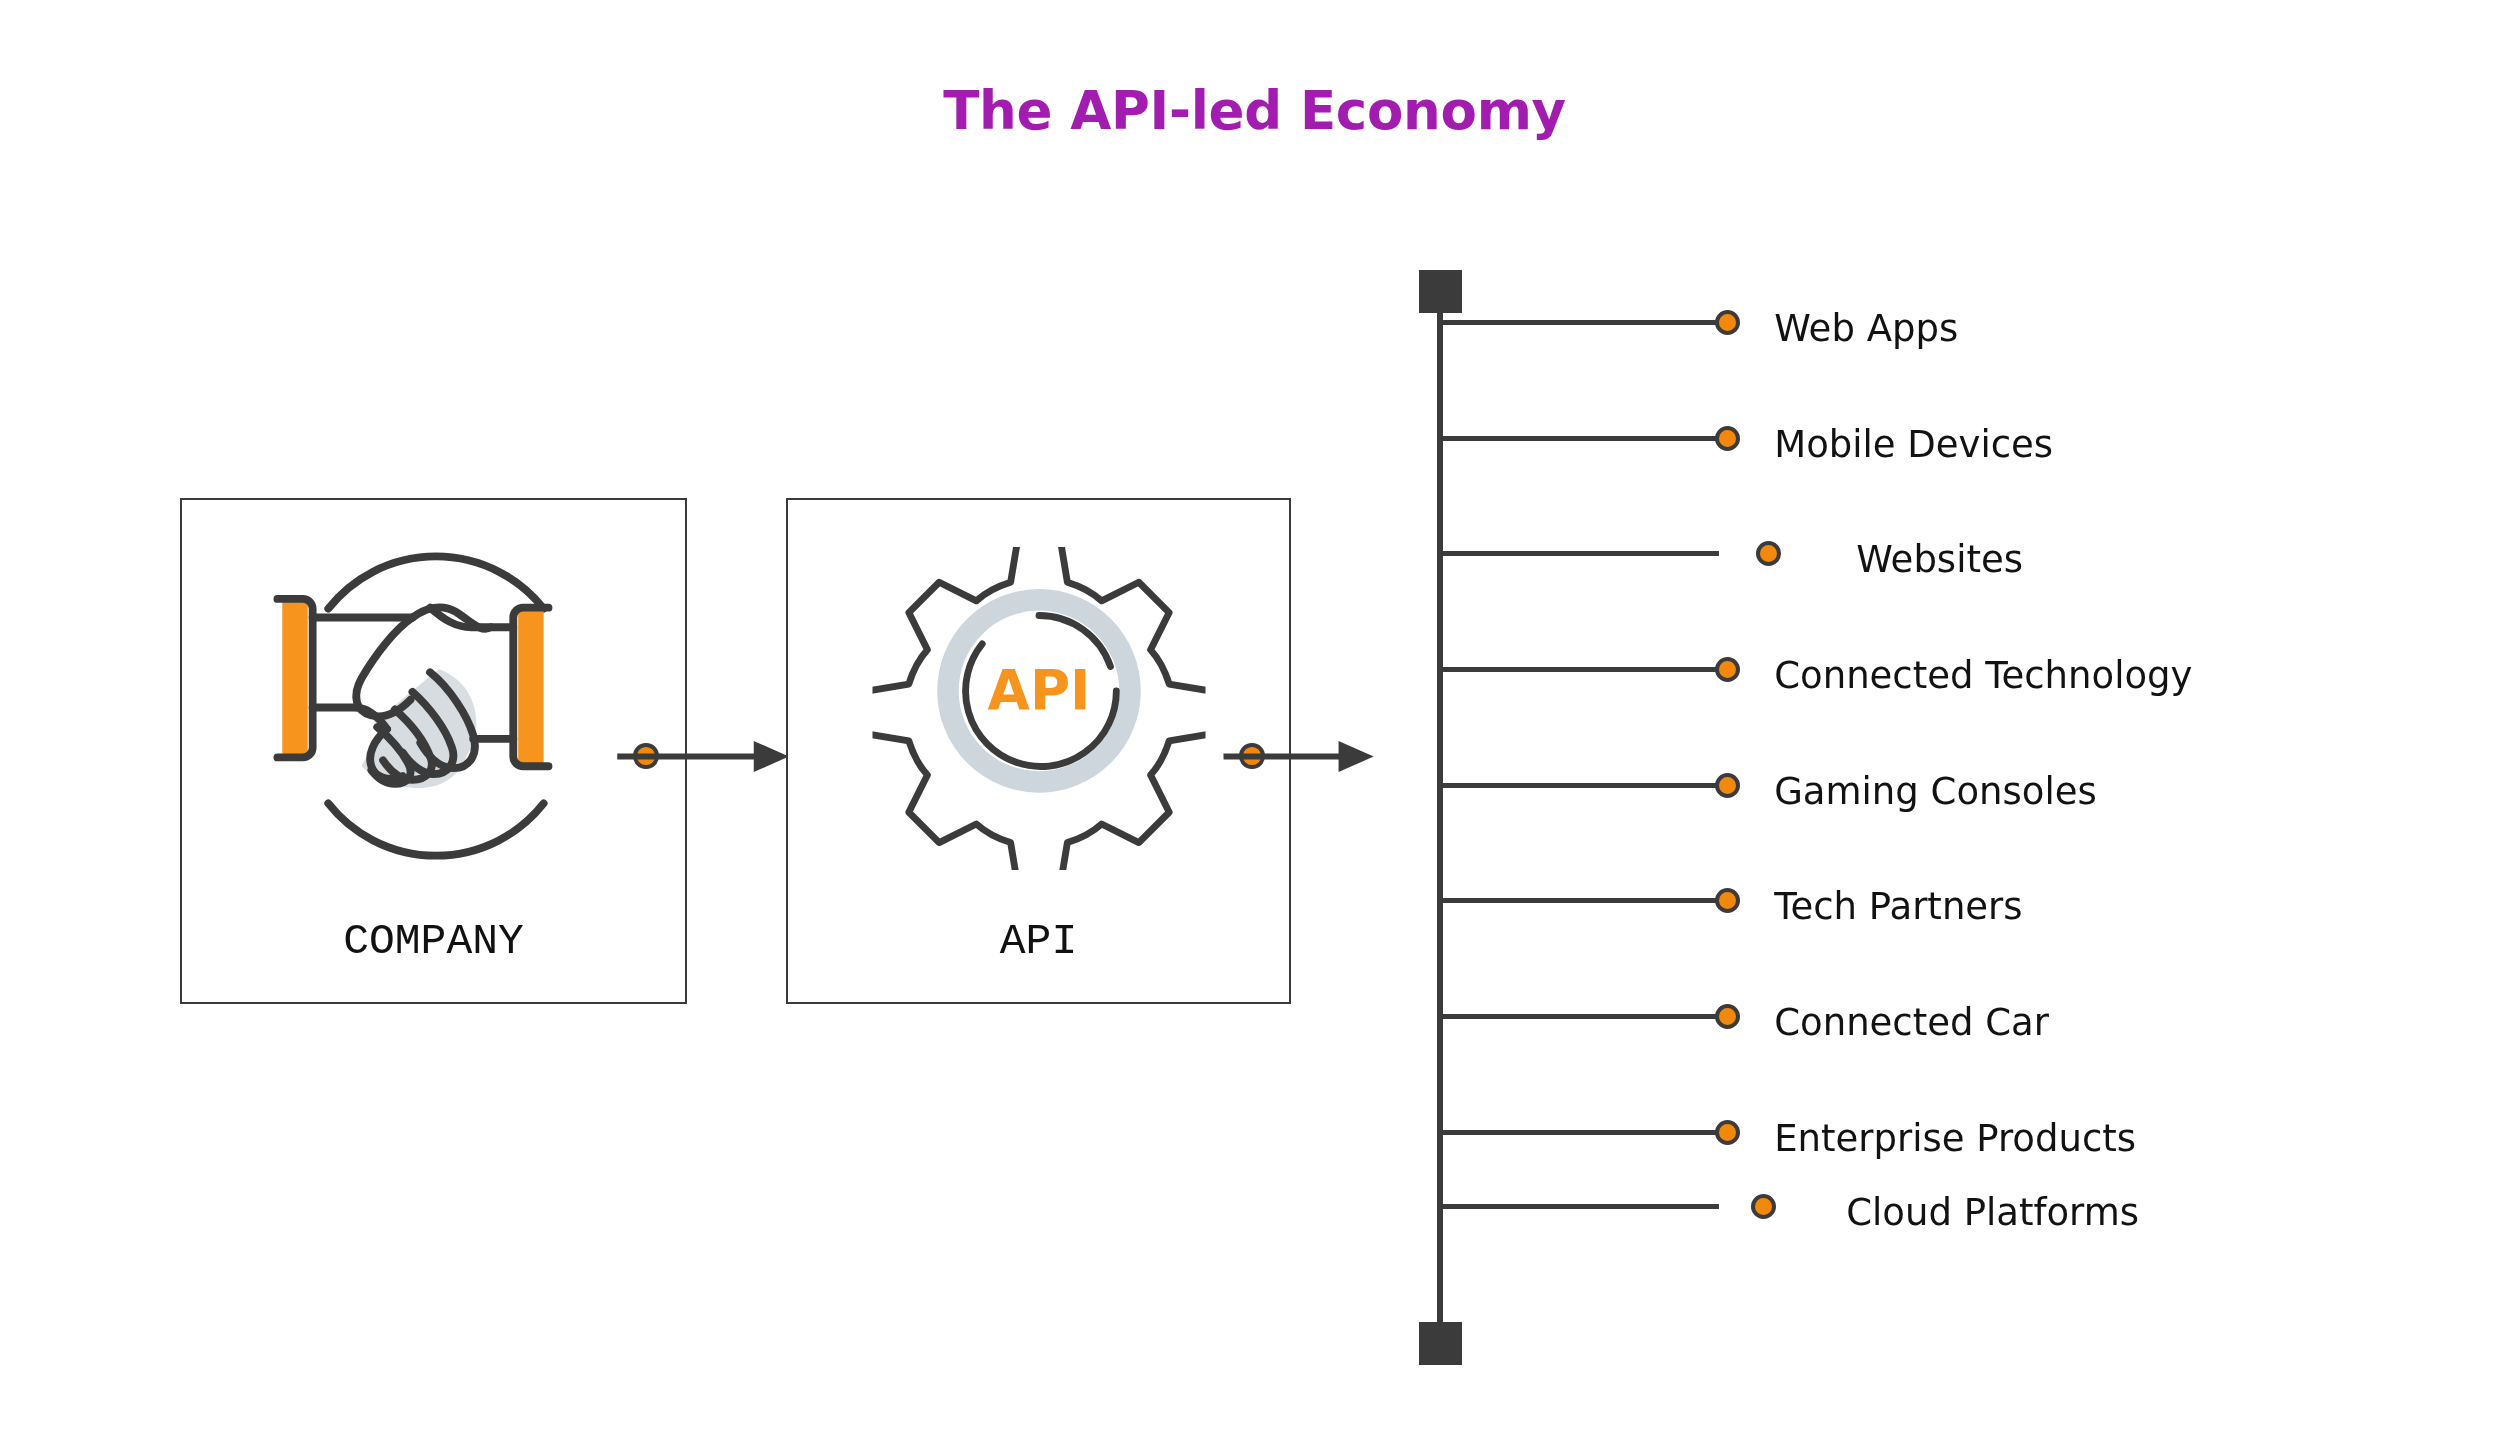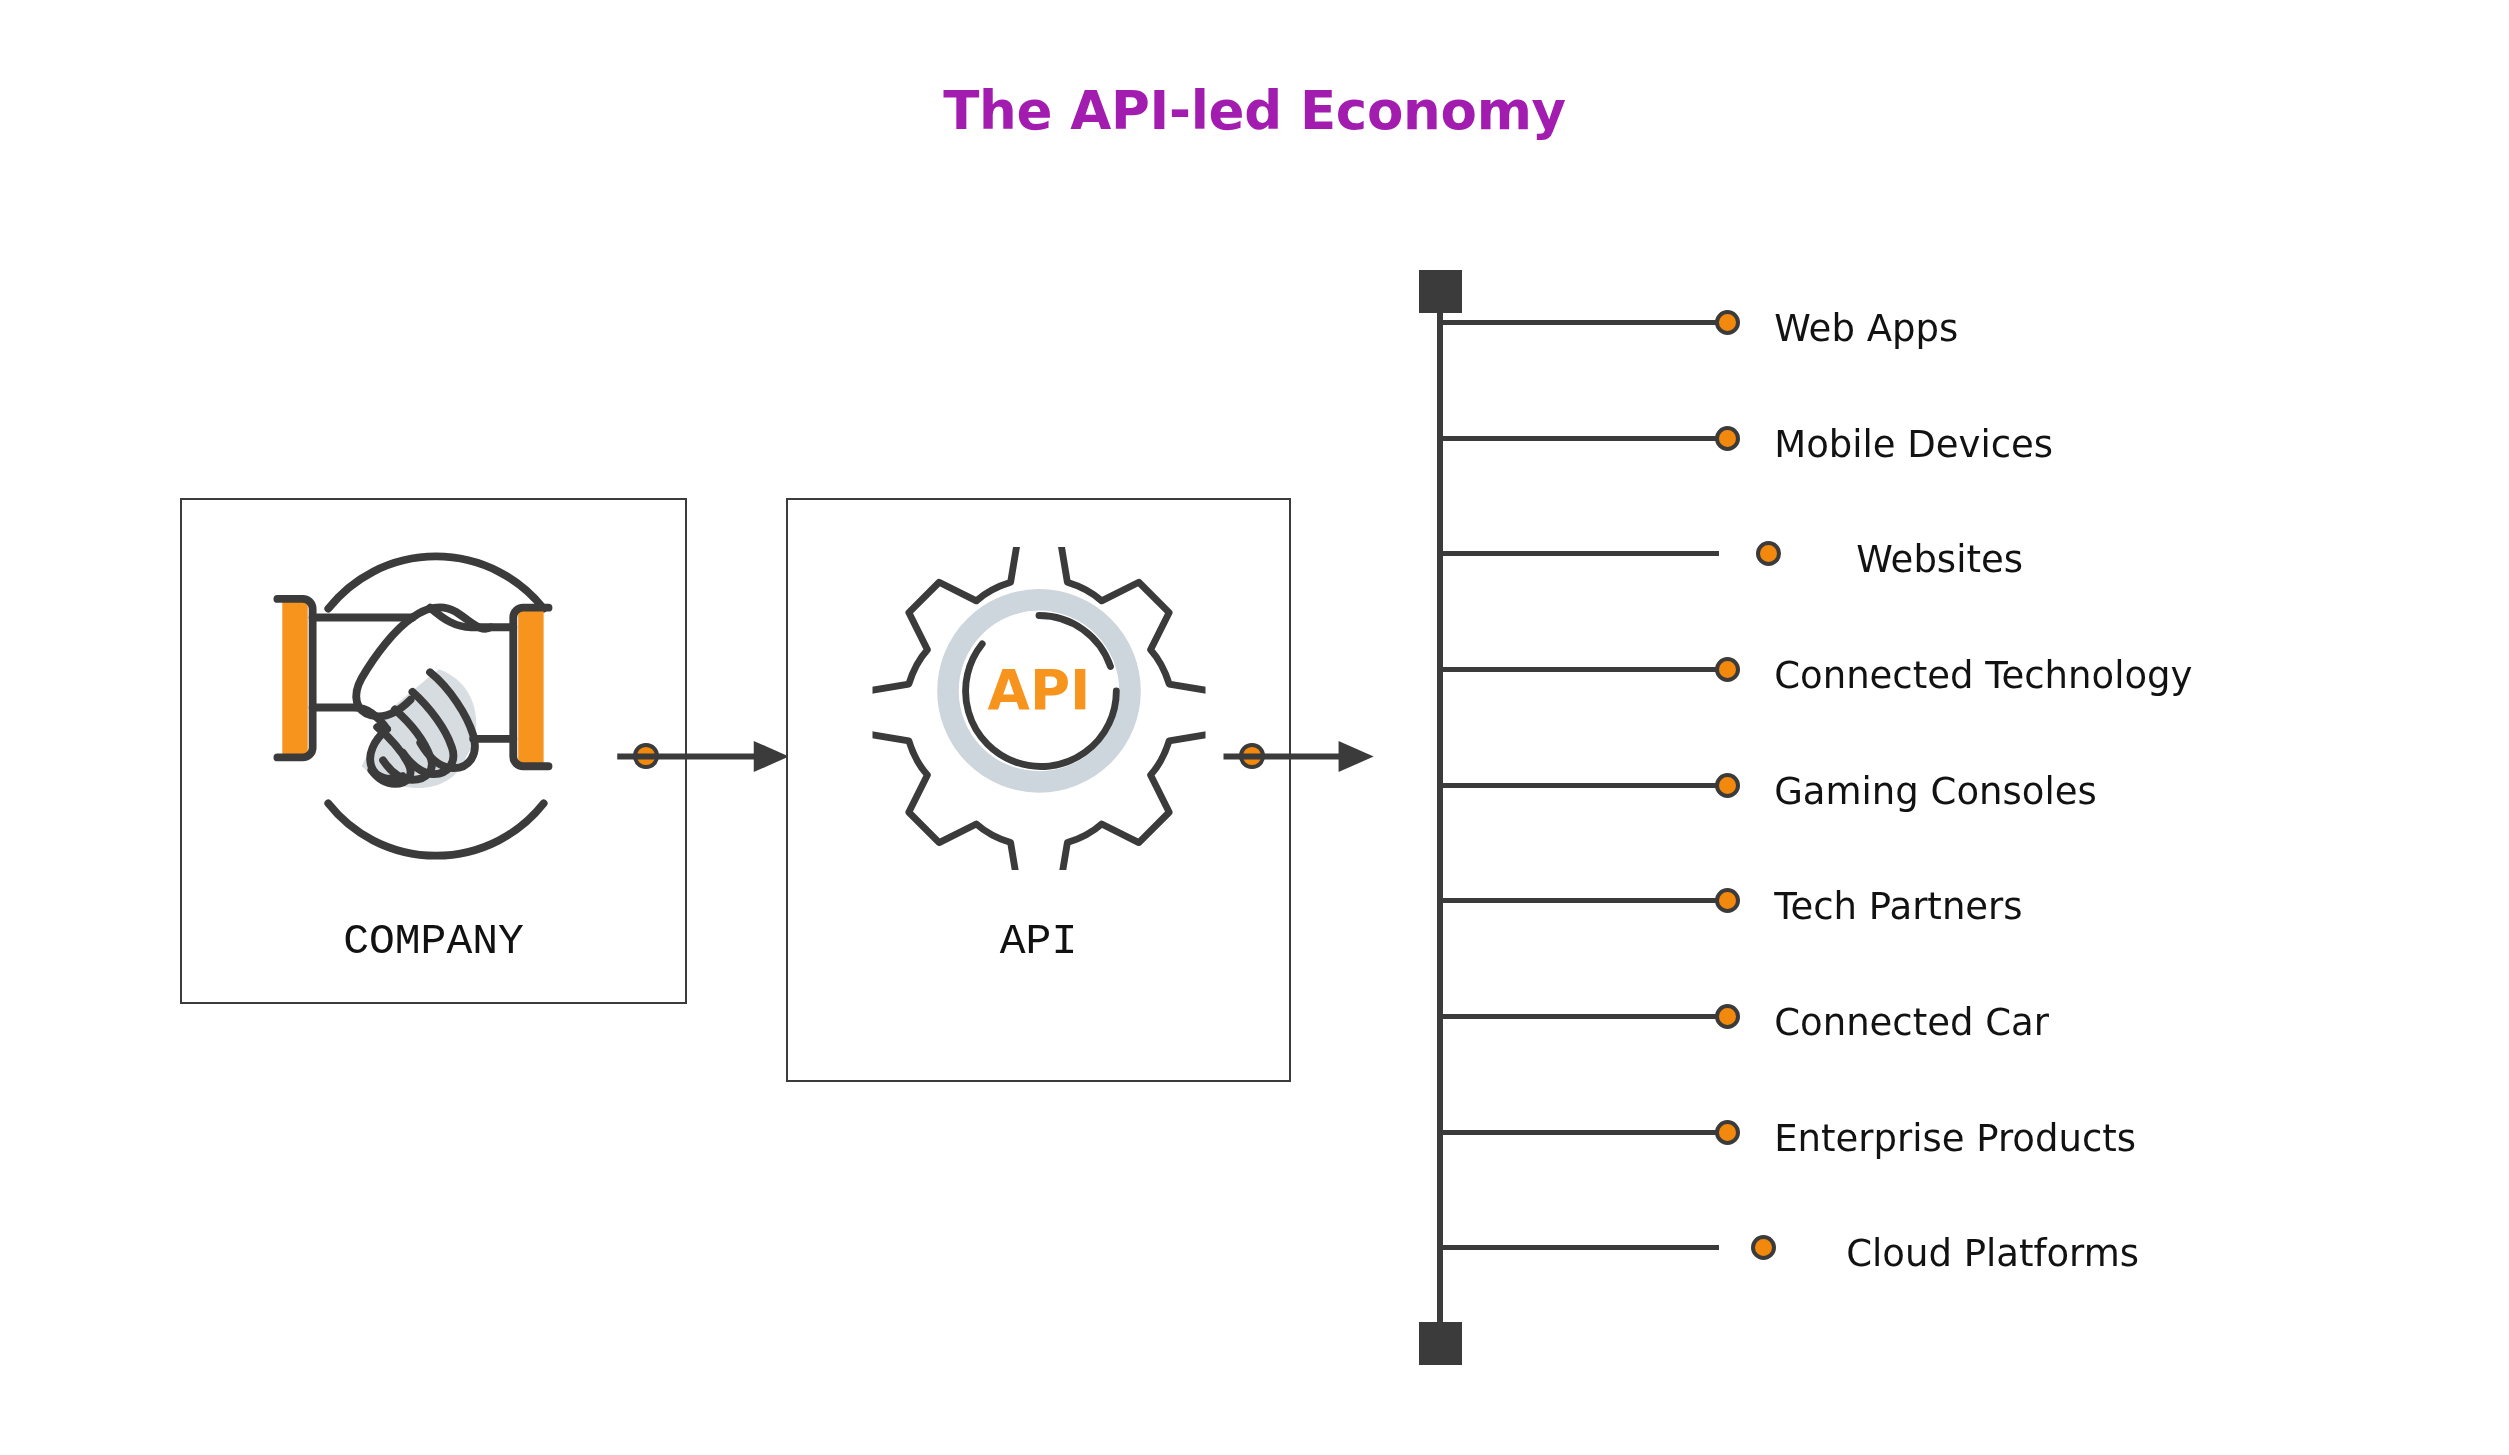--- a/index.html
+++ b/index.html
@@ -36,21 +36,21 @@
   }
 
   
   .node-box {
     position: absolute;
     box-sizing: border-box;
     border: 2.9px solid #3b3b3b;
     background: #ffffff;
   }
   #company-box { left: 180px; top: 498px; width: 507px; height: 506px; }
-  #api-box     { left: 786px; top: 498px; width: 505px; height: 584px; }
+  #api-box     { left: 786px; top: 498px; width: 505px; height: 506px; }
 
   .node-label {
     position: absolute;
     left: 0;
     width: 100%;
     text-align: center;
     font-family: Liberation Mono, monospace;
     font-weight: 400;
     font-size: 43px;
     color: #111111;
@@ -292,21 +292,21 @@
       <div class="branch-dot"></div>
       <div class="branch-label">Connected Car</div>
     </div>
 
     <div class="branch" style="top:858px;">
       <div class="branch-line"></div>
       <div class="branch-dot"></div>
       <div class="branch-label">Enterprise Products</div>
     </div>
 
-    <div class="branch" style="top:973px;gap:36px;">
+    <div class="branch" style="top:932px;gap:36px;">
       <div class="branch-line"></div>
       <div class="branch-dot"></div>
       <div class="branch-label">Cloud Platforms</div>
     </div>
   </div>
 
 </div>
 
 
 </body></html>

